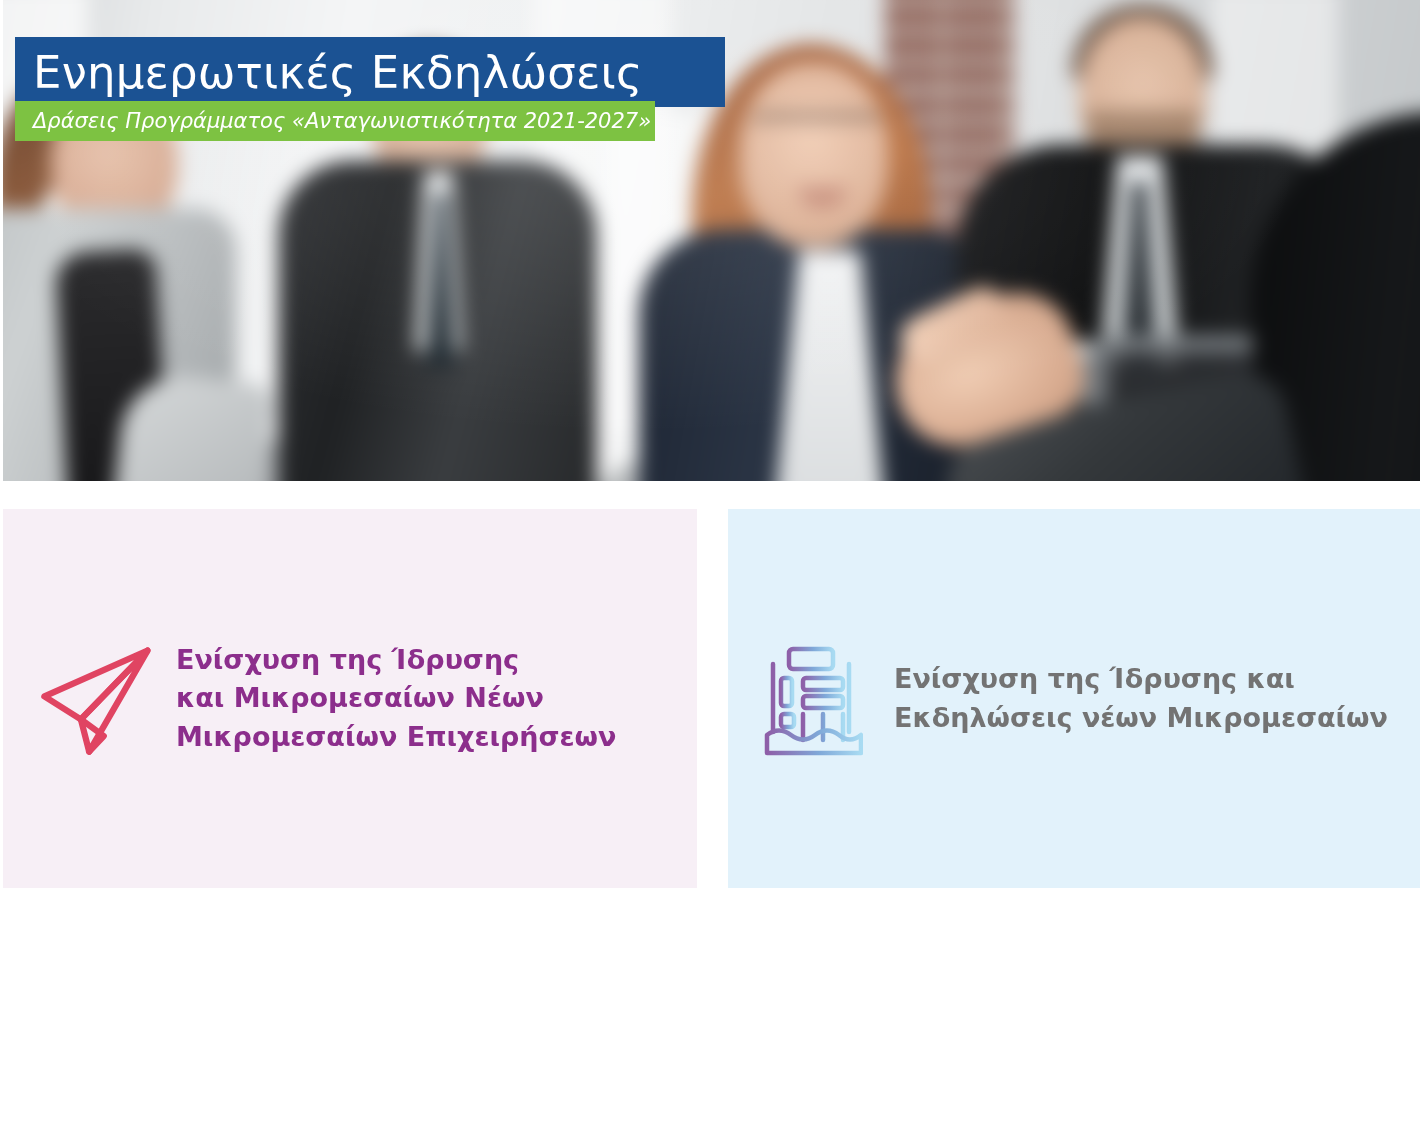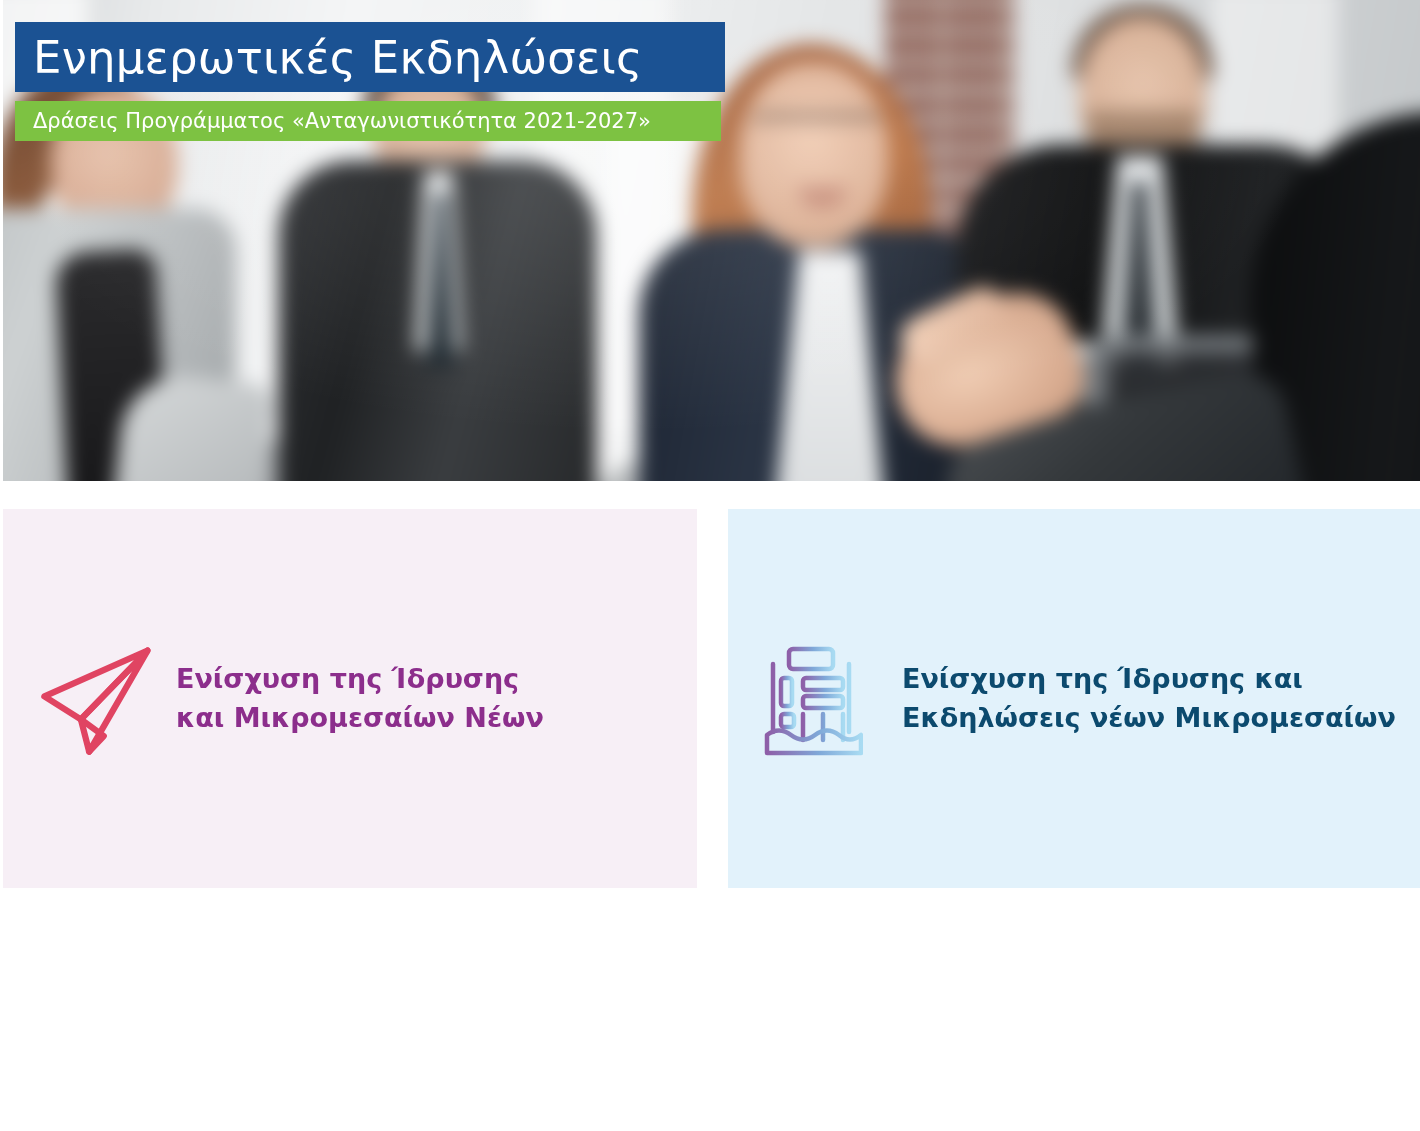--- a/index.html
+++ b/index.html
@@ -221,34 +221,34 @@
             background: rgba(80,86,90,.35); border-radius: 40px 40px 0 0; }
 
   
   .hero-haze {
     position:absolute; inset:0;
     background: radial-gradient(ellipse at 45% 35%, rgba(255,255,255,.12) 0%, rgba(255,255,255,0) 60%);
   }
 
   
   .title-bar {
-    position:absolute; left: 12px; top: 22px;
+    position:absolute; left: 12px; top: 37px;
     width: 710px; height: 70px;
     background: #1b5293;
     display:flex; align-items:center; padding-left: 18px;
   }
   .title-bar span {
     color:#ffffff; font-size: 45px; line-height: 1;
     font-family: "DejaVu Sans", sans-serif; letter-spacing: .2px;
   }
   .subtitle-bar {
     position:absolute; left: 12px; top: 101px;
-    width: 706px; height: 40px;
+    width: 640px; height: 40px;
     background: #7dc242;
-    display:flex; align-items:center; padding-left: 18px;
+    display:flex; align-items:center; padding-left: 18px; font-style: italic;
   }
   .subtitle-bar span {
     color:#ffffff; font-size: 21px; line-height:1;
     font-family: "DejaVu Sans", sans-serif;
   }
 
   
   .card {
     position:absolute; top: 509px; height: 379px;
     display:flex; align-items:center;
@@ -258,21 +258,21 @@
 
   .card-icon { flex: 0 0 auto; display:flex; align-items:center; justify-content:center; }
   .card-left  .card-icon { width: 145px; margin-left: 22px; }
   .card-right .card-icon { width: 130px; margin-left: 18px; }
 
   .card-text {
     font-size: 27px; line-height: 1.42; font-weight: 600;
     font-family: "DejaVu Sans", sans-serif;
   }
   .card-left  .card-text { color:#8c2e8c; margin-left: 6px; }
-  .card-right .card-text { color:#0c4a6e; margin-left: 26px; }
+  .card-right .card-text { color:#737373; margin-left: 18px; }
 
   
   .footer { position:absolute; left:0; top: 930px; width:1420px; height: 140px; }
 </style>
 </head>
 <body>
 
 <div class="hero">
   <div class="hero-photo">
     <div class="bg-base"></div>
@@ -335,20 +335,21 @@
   <div class="card-icon">
     <svg width="125" height="125" viewBox="0 0 120 120" fill="none" stroke="#E04462" stroke-width="6" stroke-linejoin="round" stroke-linecap="round">
       <path d="M9 58 L108 14 L44 80 Z"></path>
       <path d="M108 14 L52 111 L44 80 Z"></path>
       <path d="M44 80 L66 96 L52 111"></path>
     </svg>
   </div>
   <div class="card-text">
     <div>Ενίσχυση της Ίδρυσης</div>
     <div>και Μικρομεσαίων Νέων</div>
+    <div>Μικρομεσαίων Επιχειρήσεων</div>
   </div>
 </div>
 
 <div class="card card-right">
   <div class="card-icon">
     <svg width="104" height="118" viewBox="0 0 104 118" fill="none" stroke-width="4.5" stroke-linejoin="round" stroke-linecap="round">
       <defs>
         <linearGradient id="bgrad" x1="0" y1="0" x2="1" y2="0">
           <stop offset="0%" stop-color="#8E5FA8"></stop>
           <stop offset="55%" stop-color="#7FA8D8"></stop>

